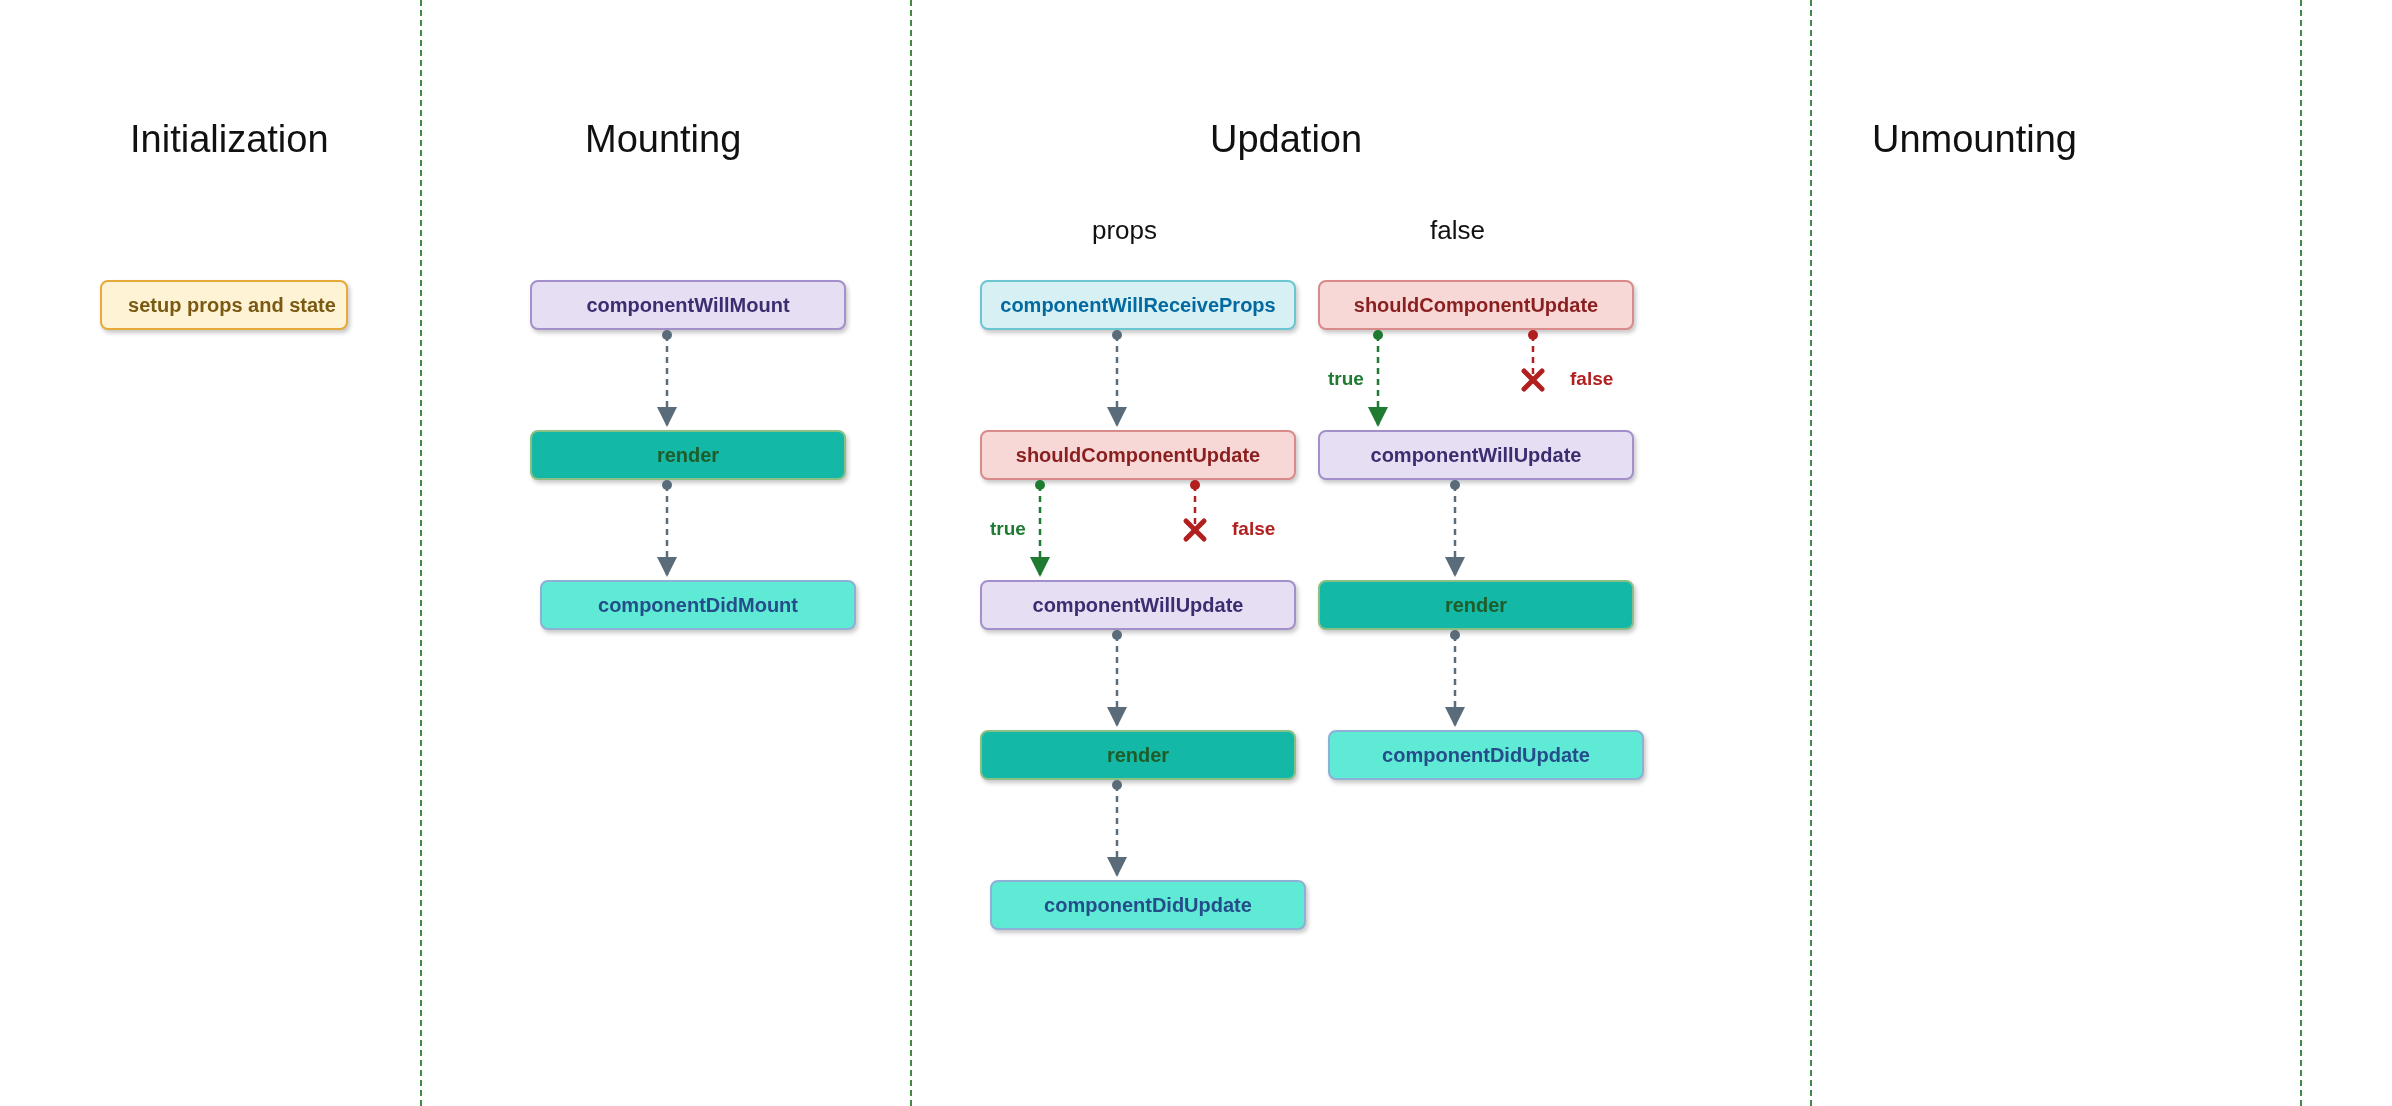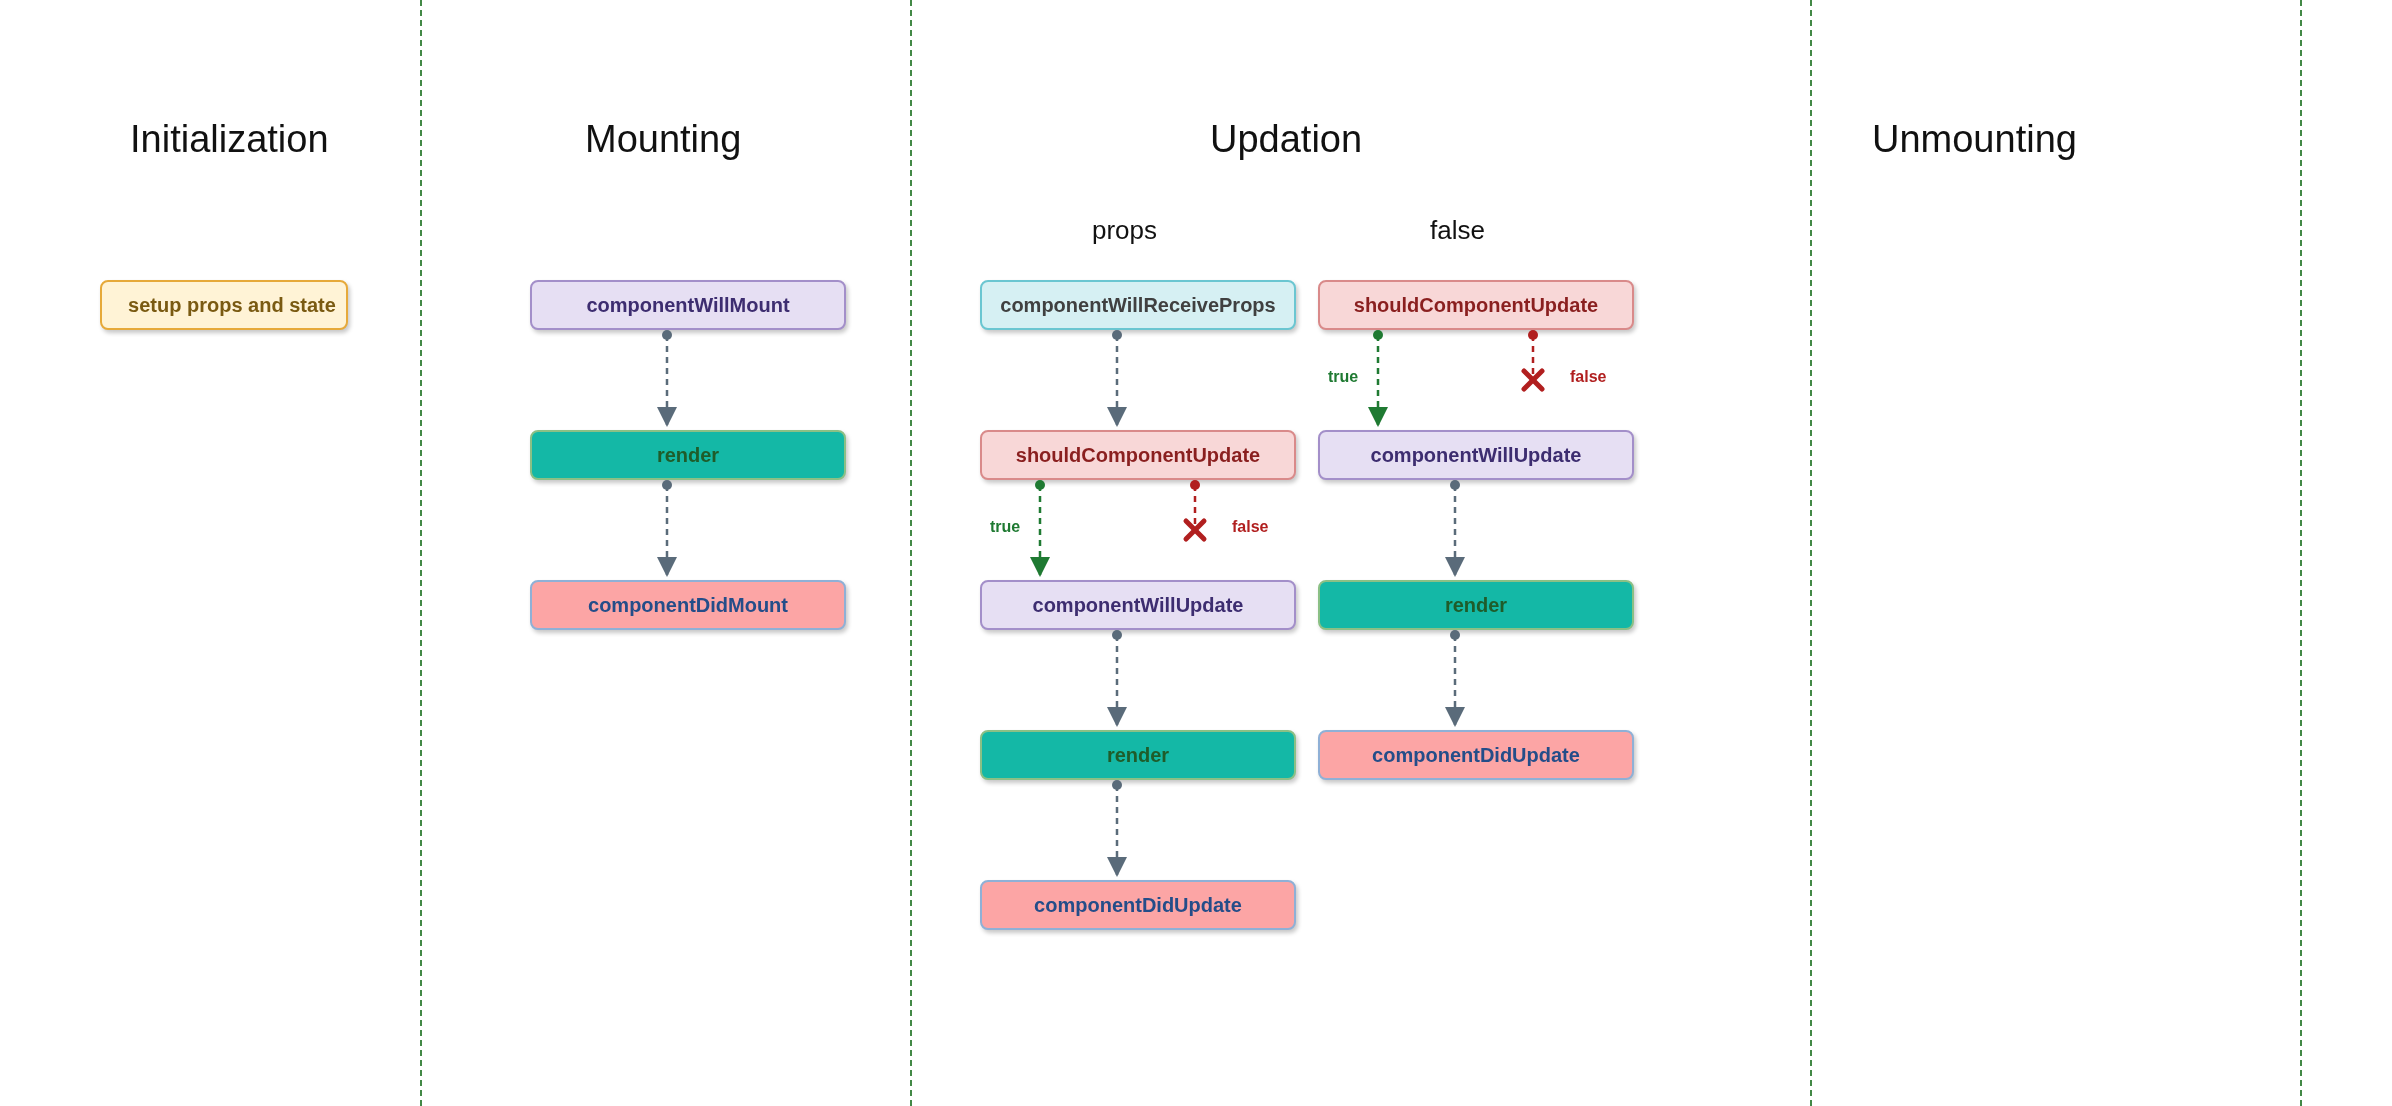--- a/index.html
+++ b/index.html
@@ -50,27 +50,27 @@
     font-size: 20px;
     font-weight: 700;
     border-radius: 8px;
     border: 2px solid;
     box-shadow: 2px 3px 4px rgba(0,0,0,0.22);
   }
   .node.small { width: 248px; padding-left: 16px; }
   .yellow { background:#fff3d6; border-color:#e6a93a; color:#7a5a12; }
   .purple { background:#e6dff3; border-color:#a38fc9; color:#3d2d70; }
   .green  { background:#14b8a6; border-color:#8bc085; color:#1f5c2a; }
-  .blue   { background:#fca5a5; border-color:#8fb0d6; color:#244d89; }
-  .cyan   { background:#d6f0f3; border-color:#6bc6d1; color:#404040; }
+  .blue   { background:#5eead4; border-color:#8fb0d6; color:#244d89;margin-left:10px; }
+  .cyan   { background:#d6f0f3; border-color:#6bc6d1; color:#0369a1; }
   .red    { background:#f8d7d7; border-color:#d98a8a; color:#8a1f1f; }
 
   .elabel {
     position: absolute;
-    font-size: 16px;
+    font-size: 19px;
     font-weight: 700;
   }
   .elabel.true  { color:#1f7a32; }
   .elabel.false { color:#b11f1f; }
 
   svg.overlay {
     position: absolute;
     left: 0; top: 0;
     width: 2392px;
     height: 1106px;

